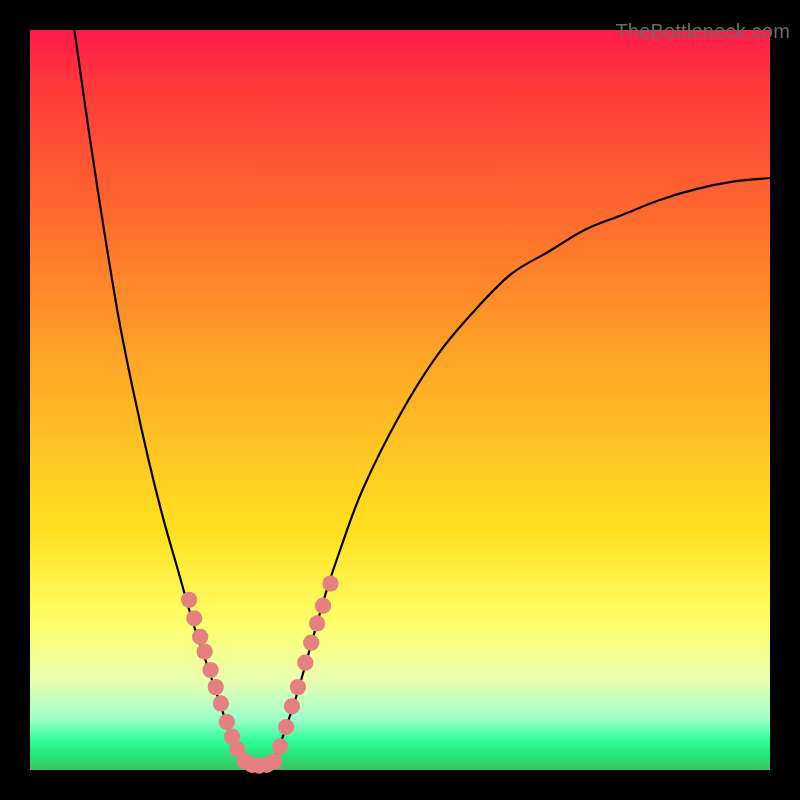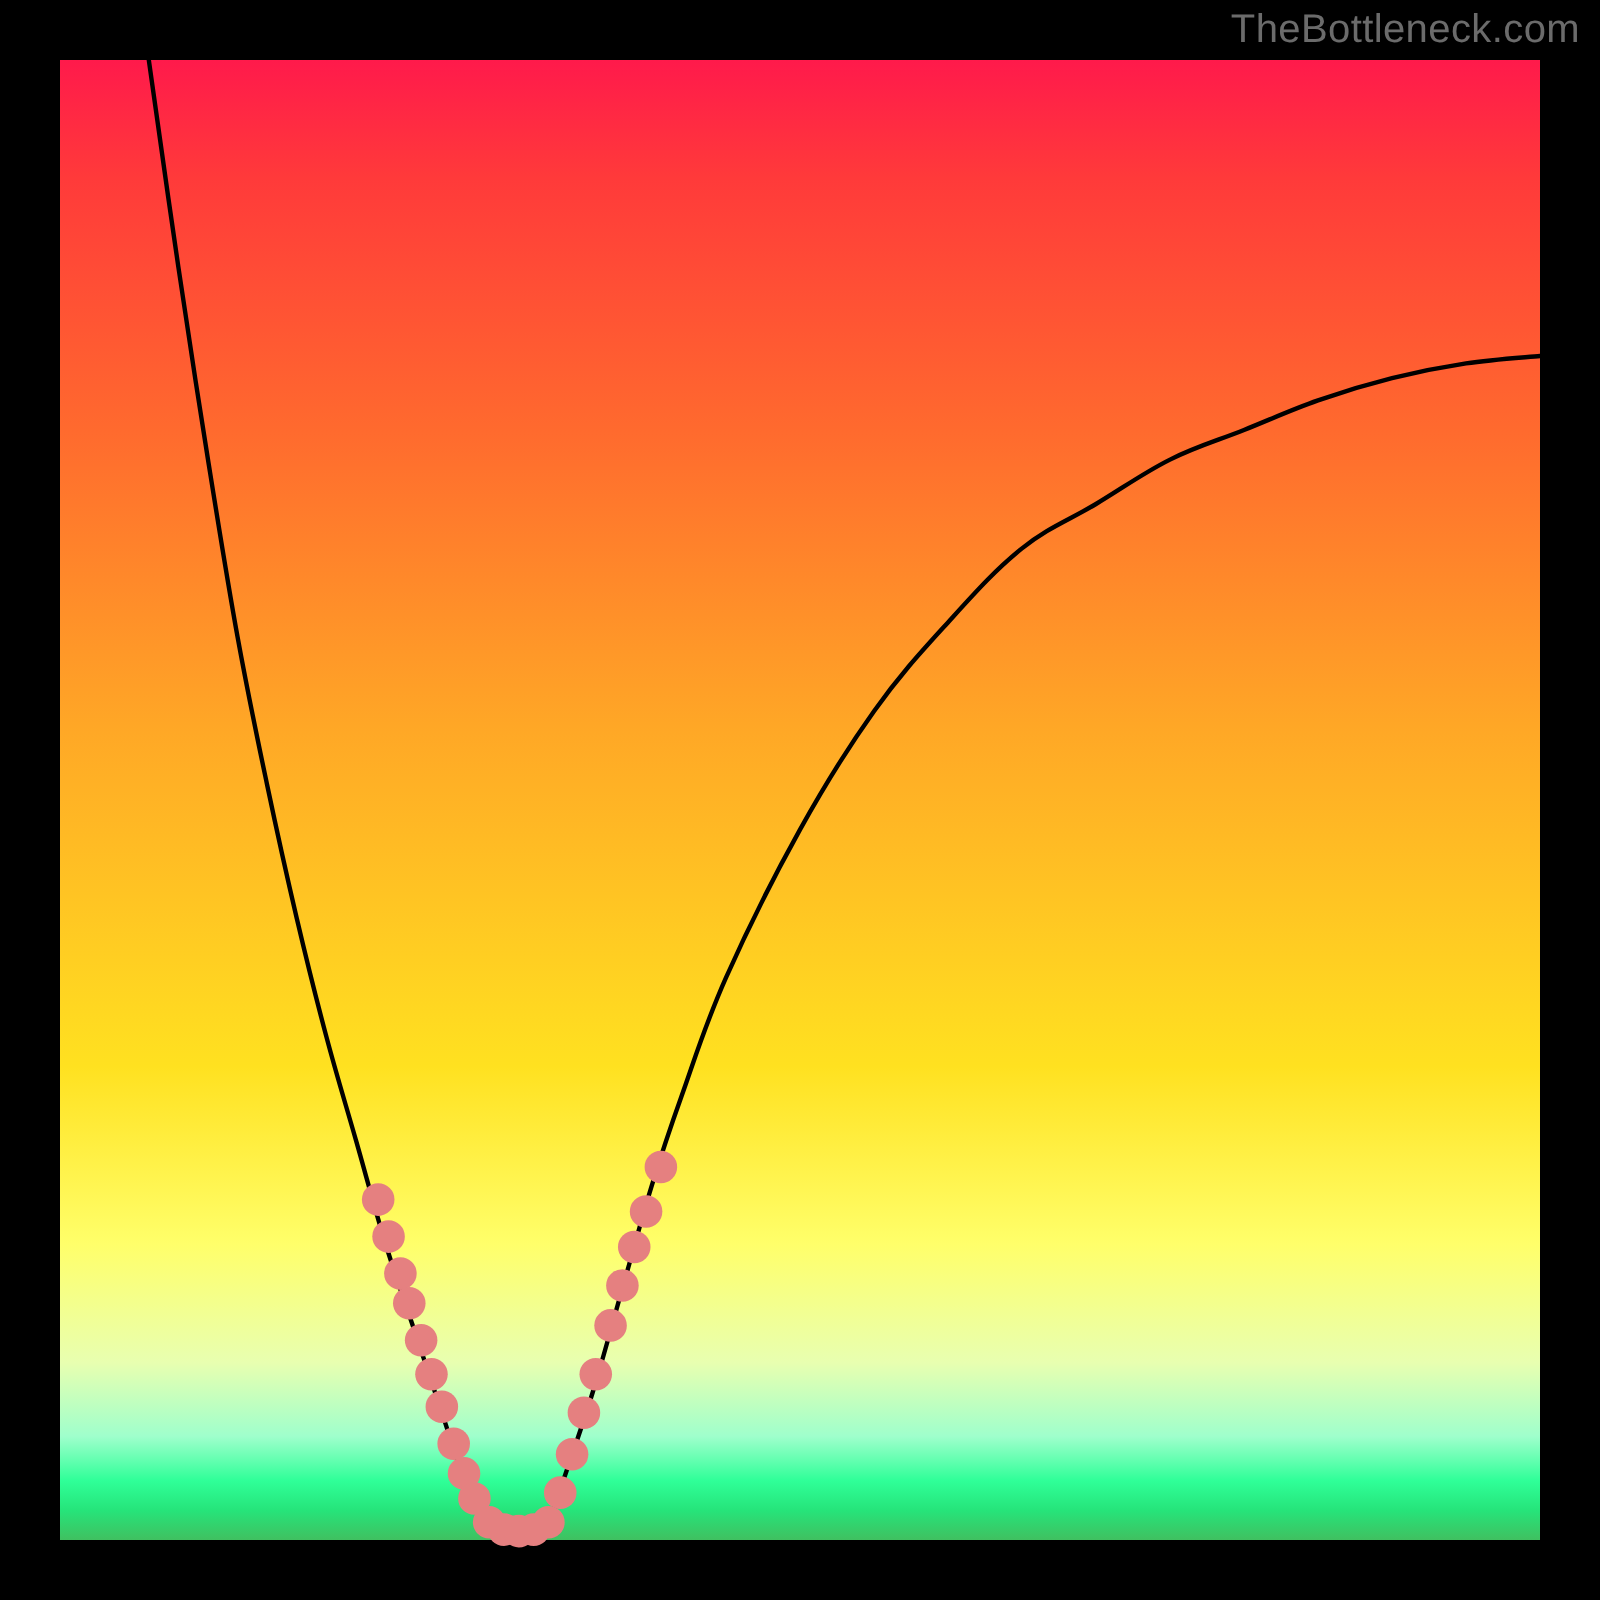--- a/index.html
+++ b/index.html
@@ -40,21 +40,21 @@
   svg.curve {
     position: absolute;
     left: 0;
     top: 0;
     width: 740px;
     height: 740px;
     overflow: visible;
   }
   .watermark {
     position: absolute;
-    top: 4px;
+    top: 20px;
     right: 10px;
     color: #6b6b6b;
     font-size: 20px;
     letter-spacing: 0.2px;
     user-select: none;
   }
 </style>
 </head>
 <body>
 

